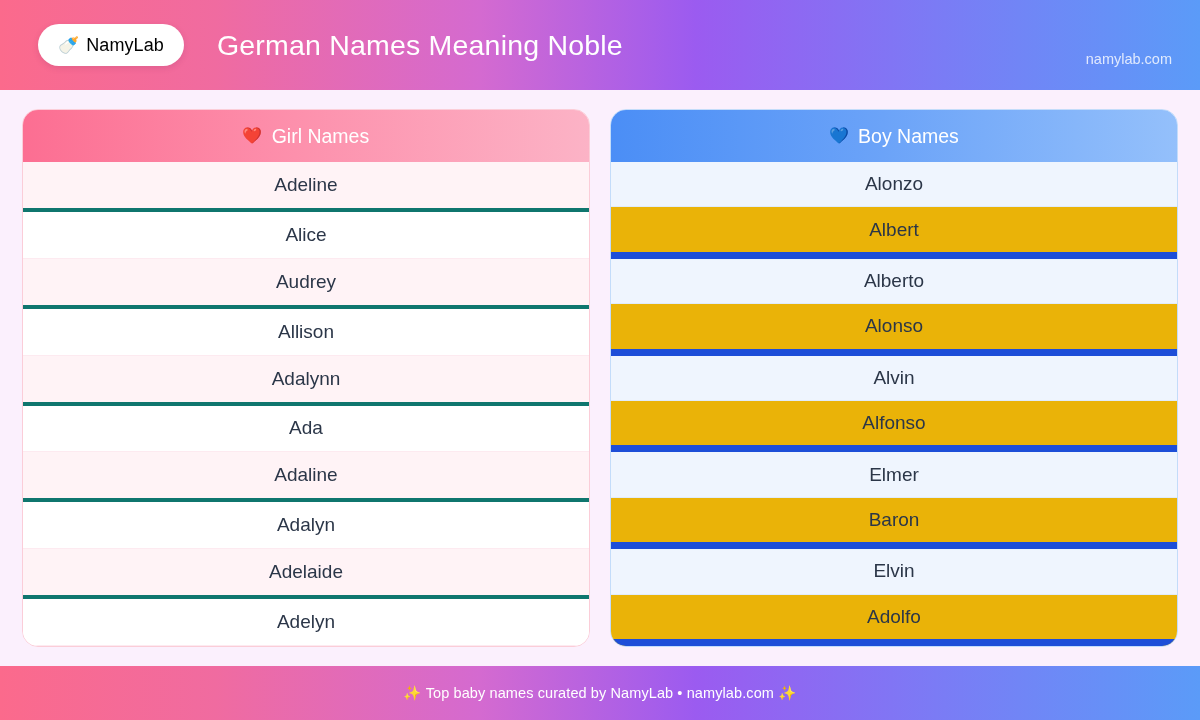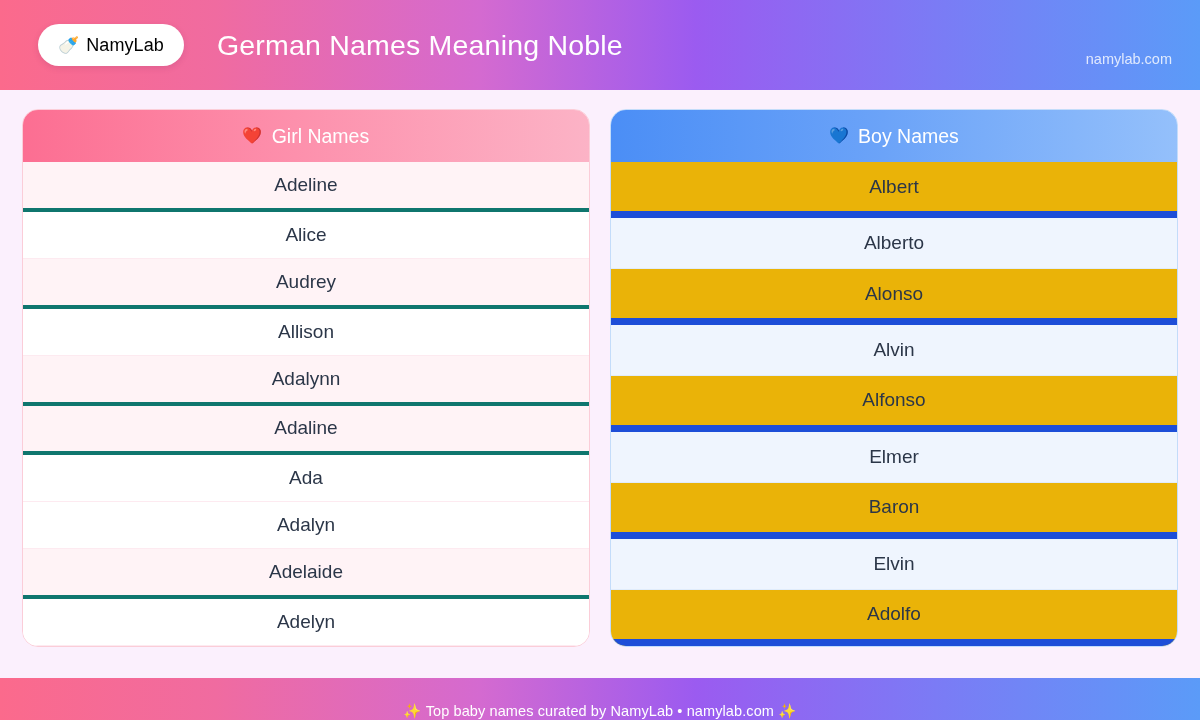--- a/index.html
+++ b/index.html
@@ -134,30 +134,30 @@
   .card.girl .name-row.alt        { background: #fff3f6; border-bottom: 4px solid #0f766e; }
   .card.boy  .name-row            { background: #eab308; border-bottom: 7px solid #1d4ed8; }
   .card.boy  .name-row.alt        { background: #eff5fe; border-bottom: 1px solid #e0ecfb; }
   .name-row:last-child            { border-bottom: none; }
 
   
   .footer {
     position: absolute;
     left: 0; bottom: 0;
     width: 1200px;
-    height: 42px;
+    height: 54px;
     background: linear-gradient(90deg,
         #fb6a8c 0%,
         #f06ba0 18%,
         #d46ad0 40%,
         #9b5bf0 58%,
         #7b7bf5 78%,
         #5b9bf8 100%);
     display: flex;
-    align-items: flex-end;
+    align-items: center;
     justify-content: center;
   }
   .footer-text {
     color: #ffffff;
     font-size: 14.5px;
     font-weight: 400;
     letter-spacing: 0.1px;
     white-space: nowrap;
   }
 </style>
@@ -179,34 +179,35 @@
     <div class="card-header">
       <span class="card-header-emoji">❤️</span>
       <span>Girl Names</span>
     </div>
     <div class="name-list">
       <div class="name-row alt">Adeline</div>
       <div class="name-row">Alice</div>
       <div class="name-row alt">Audrey</div>
       <div class="name-row">Allison</div>
       <div class="name-row alt">Adalynn</div>
+      <div class="name-row">Ada</div>
       <div class="name-row alt">Adaline</div>
-      <div class="name-row">Ada</div>
       <div class="name-row">Adalyn</div>
       <div class="name-row alt">Adelaide</div>
       <div class="name-row">Adelyn</div>
     </div>
   </div>
 
   <div class="card boy">
     <div class="card-header">
       <span class="card-header-emoji">💙</span>
       <span>Boy Names</span>
     </div>
     <div class="name-list">
+      <div class="name-row alt">Alonzo</div>
       <div class="name-row">Albert</div>
       <div class="name-row alt">Alberto</div>
       <div class="name-row">Alonso</div>
       <div class="name-row alt">Alvin</div>
       <div class="name-row">Alfonso</div>
       <div class="name-row alt">Elmer</div>
       <div class="name-row">Baron</div>
       <div class="name-row alt">Elvin</div>
       <div class="name-row">Adolfo</div>
     </div>

